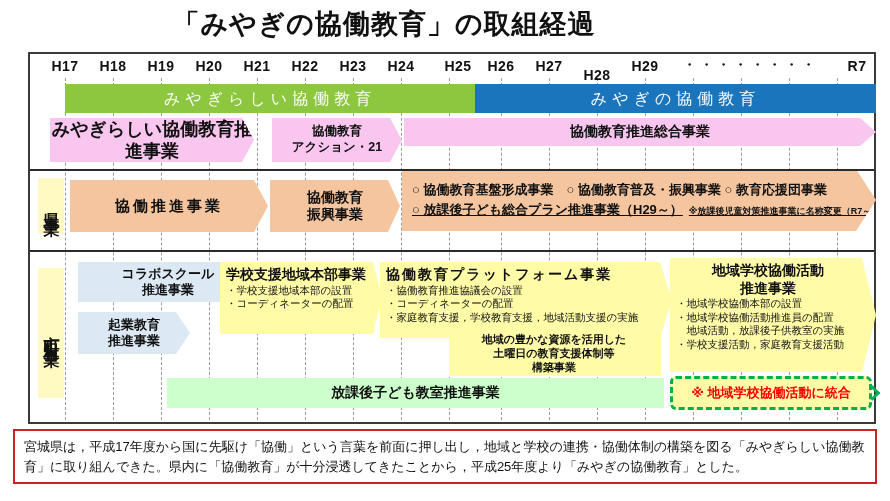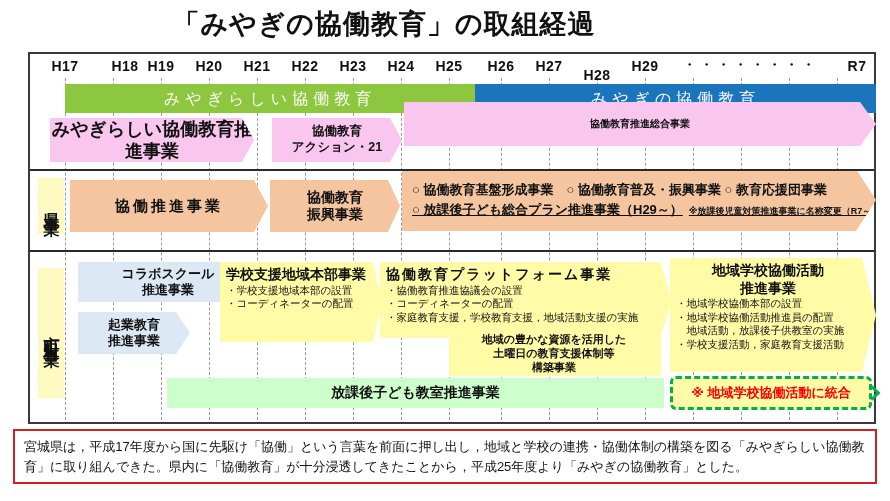--- a/index.html
+++ b/index.html
@@ -56,43 +56,43 @@
   .center-title{align-self:stretch;text-align:center;}
 </style>
 </head>
 <body>
 
 <div class="title">「みやぎの協働教育」の取組経過</div>
 
 <div class="chart">
   <div id="axis">
       <span class="year-label" style="left: 35px;">H17</span>
-      <span class="year-label" style="left: 95px;">H18</span>
+      <span class="year-label" style="left: 83px;">H18</span>
       <span class="year-label" style="left: 131px;">H19</span>
       <span class="year-label" style="left: 179px;">H20</span>
       <span class="year-label" style="left: 227px;">H21</span>
       <span class="year-label" style="left: 275px;">H22</span>
       <span class="year-label" style="left: 323px;">H23</span>
       <span class="year-label" style="left: 371px;">H24</span>
-      <span class="year-label" style="left: 419px;">H25</span>
+      <span class="year-label" style="left: 428px;">H25</span>
       <span class="year-label" style="left: 471px;">H26</span>
       <span class="year-label" style="left: 519px;">H27</span>
       <span class="year-label" style="left: 567px; margin-top: 9px;">H28</span>
       <span class="year-label" style="left: 615px;">H29</span>
     </div>
   <span class="dots">・・・・・・・・</span>
   <span class="year-label" style="left:827px">R7</span>
 
   <div class="shape era era-blue" style="left:445px;top:30px;width:401px;height:29px">みやぎの協働教育</div>
   <div class="shape era era-green" style="left:35px;top:30px;width:410px;height:29px">みやぎらしい協働教育</div>
 
   <div class="shape pink arrow-r" style="left:20px;top:64px;width:204px;height:44px;font-size:18px;--pt:12px">みやぎらしい協働教育推進事業</div>
   <div class="shape pink arrow-r pre" style="left:242px;top:64px;width:130px;height:44px;font-size:12.5px;--pt:12px">協働教育
 アクション・21</div>
-  <div class="shape pink arrow-r" style="left:374px;top:48px;width:472px;height:44px;font-size:10px;--pt:16px">協働教育推進総合事業</div>
+  <div class="shape pink arrow-r" style="left:374px;top:64px;width:472px;height:28px;font-size:14px;--pt:16px">協働教育推進総合事業</div>
 
   <div class="hline" style="top:115px"></div>
 
   <div class="vlabel" style="top:124px;height:56px">県事業</div>
   <div class="shape orange arrow-r" style="left:40px;top:126px;width:198px;height:52px;font-size:15px;letter-spacing:3px;--pt:14px">協働推進事業</div>
   <div class="shape orange arrow-r pre" style="left:240px;top:126px;width:130px;height:52px;font-size:14px;--pt:12px">協働教育
 振興事業</div>
   <div class="shape orange arrow-r big-orange" style="left:372px;top:115px;width:474px;height:62px;--pt:20px">
     <div class="oline">○ 協働教育基盤形成事業　○ 協働教育普及・振興事業 ○ 教育応援団事業</div>
     <div class="oline oline2">
@@ -102,21 +102,21 @@
   </div>
 
   <div class="hline" style="top:196px"></div>
 
   <div class="vlabel" style="top:214px;height:130px">市町村事業</div>
   <div class="shape lblue arrow-r pre" style="left:48px;top:208px;width:180px;height:40px;--pt:14px">コラボスクール
 推進事業</div>
   <div class="shape lblue arrow-r pre" style="left:48px;top:258px;width:112px;height:42px;--pt:14px">起業教育
 推進事業</div>
 
-  <div class="shape ybox arrow-r" style="left:190px;top:208px;width:162px;height:80px;--pt:9px">
+  <div class="shape ybox arrow-r" style="left:190px;top:208px;width:162px;height:72px;--pt:9px">
     <div class="btitle">学校支援地域本部事業</div>
     <div class="bullet">・学校支援地域本部の設置</div>
     <div class="bullet">・コーディネーターの配置</div>
   </div>
 
   <div class="shape ybox arrow-r" style="left:350px;top:208px;width:292px;height:76px;--pt:12px">
     <div class="btitle plat-title">協働教育プラットフォーム事業</div>
     <div class="bullet">・協働教育推進協議会の設置</div>
     <div class="bullet">・コーディネーターの配置</div>
     <div class="bullet">・家庭教育支援，学校教育支援，地域活動支援の実施</div>

